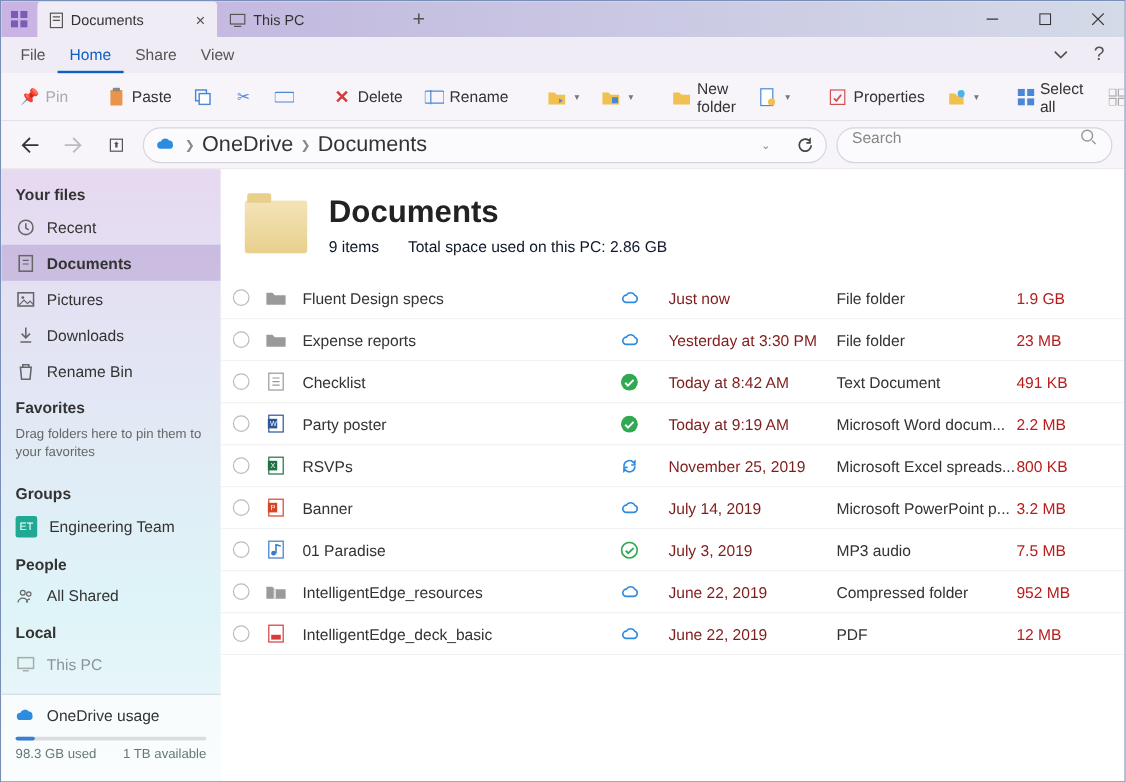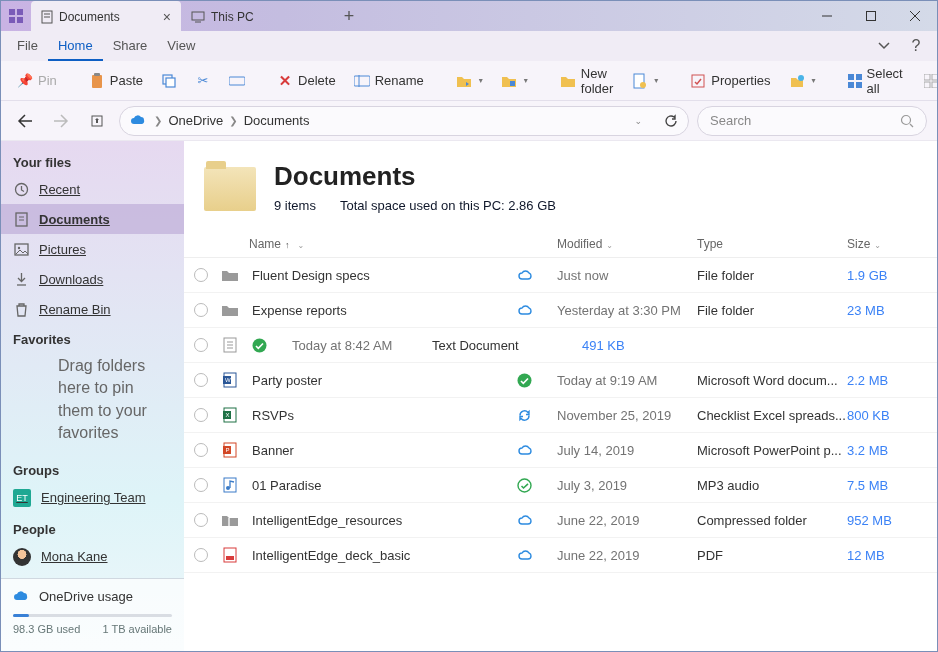--- a/index.html
+++ b/index.html
@@ -23,31 +23,31 @@
 .tb-item { display:flex; align-items:center; gap:5px; padding:4px 6px; font-size:13px; color:#333; border-radius:3px; cursor:pointer; position:relative;}
 .tb-item.disabled{color:#aaa;}
 .tb-item .ic { width:16px;height:16px;display:inline-flex;align-items:center;justify-content:center;}
 .tb-sep{ width:1px; height:22px; background:#ddd; margin:0 4px;}
 .tb-drop{ font-size:8px; color:#777; margin-left:2px;}
 
 .navbar { height:40px; background:#f7f4fa; display:flex; align-items:center; padding:0 10px; gap:8px; border-bottom:1px solid #ebe8f0;}
 .navbtn{ width:28px;height:28px;display:flex;align-items:center;justify-content:center;color:#444;border-radius:3px;}
 .navbtn.dis{color:#bbb;}
 .addrbar{ flex:1; height:30px; border:1px solid #d8d4e0; border-radius:16px; display:flex; align-items:center; padding:0 10px; gap:6px; background:#fbfafd;}
-.crumb{ font-size:13px; color:#333;}
+.crumb{ font-size:18px; color:#333;}
 .crumbsep{ color:#888; font-size:10px;}
 .addrbar .flex{flex:1;}
-.searchbox{ width:230px; height:30px; border:1px solid #d8d4e0; border-radius:16px; display:flex; align-items:center; padding:0 12px; gap:8px; background:#fbfafd; color:#888;}
+.searchbox{ width:230px; height:30px; border:1px solid #d8d4e0; border-radius:16px; display:flex; padding:0 12px; gap:8px; background:#fbfafd; color:#888;}
 
 .body { display:flex; height: calc(100% - 140px);}
 .sidebar { width:183px; background:linear-gradient(to bottom, #e6d9f0, #def4f8 70%, #eef7fa 100%); display:flex; flex-direction:column; overflow:hidden;}
 .sb-scroll{flex:1; overflow-y:auto; padding:6px 0;}
 .sb-head{ padding:8px 12px 4px; font-size:13px; font-weight:600; color:#333;}
-.sb-hint{ padding:4px 12px 10px; font-size:16px; color:#666; line-height:1.4;margin-left:45px;}
-.sb-item{ display:flex; align-items:center; gap:10px; padding:7px 12px; font-size:13px; color:#333; cursor:pointer;text-decoration:underline;}
+.sb-hint{ padding:4px 12px 10px; font-size:11px; color:#666; line-height:1.4;}
+.sb-item{ display:flex; align-items:center; gap:10px; padding:7px 12px; font-size:13px; color:#333; cursor:pointer;}
 .sb-item.active{ background:rgba(180,160,210,0.55); font-weight:600;}
 .sb-item .ic{ width:16px; height:16px; display:flex; align-items:center; justify-content:center; color:#555;}
 .sb-footer{ background:rgba(255,255,255,0.7); border-top:1px solid #d0d8e0; padding:10px 12px 16px;}
 .sb-footer .row1{ display:flex; align-items:center; gap:8px; font-size:13px; color:#333;}
 .sb-footer .bar{ height:3px; background:#d9dde3; margin:10px 0 6px; position:relative; border-radius:2px;}
 .sb-footer .bar .fill{ position:absolute; left:0; top:0; bottom:0; width:10%; background:#3880d6; border-radius:2px;}
 .sb-footer .row2{ display:flex; justify-content:space-between; font-size:11px; color:#677;}
 
 .main{ flex:1; display:flex; flex-direction:column; overflow:hidden; background:#fff;}
 .hdr{ display:flex; padding:20px 20px 18px; gap:18px; align-items:flex-start;}
@@ -60,23 +60,23 @@
 .col-name{flex:1;} .col-mod{width:140px;} .col-type{width:150px;} .col-size{width:70px;}
 .sorticon{font-size:9px;margin:0 4px;color:#555;}
 .chev{font-size:8px;color:#999;margin-left:4px;}
 
 .rows{ overflow-y:auto;}
 .row{ display:flex; align-items:center; padding:8px 20px 8px 10px; border-bottom:1px solid #f2f2f2; font-size:13px; color:#333;}
 .row .radio{ width:14px;height:14px;border:1.5px solid #bbb;border-radius:50%;margin-right:12px;}
 .row .fi{ width:20px;height:18px;margin-right:12px;display:flex;align-items:center;justify-content:center;}
 .row .name{ flex:1;}
 .row .status{ width:40px; display:flex; justify-content:flex-start;}
-.row .mod{width:140px;color:#737373;}
+.row .mod{width:140px;color:#7f1d1d;}
 .row .type{width:150px;color:#333;white-space:nowrap;overflow:hidden;text-overflow:ellipsis;}
-.row .size{width:70px;color:#3b82f6;}
+.row .size{width:70px;color:#b91c1c;}
 .st-cloud{color:#2d8be0;} .st-check{color:#32a852;} .st-sync{color:#2d8be0;}
 svg{display:block;}
 </style>
 </head>
 <body>
 
 <div class="titlebar">
   <div style="width:30px;display:flex;align-items:center;justify-content:center">
     <svg width="14" height="14" viewBox="0 0 14 14">
         <rect x="0" y="0" width="6" height="6" fill="#7a5bb8"></rect>
@@ -377,24 +377,20 @@
       <div class="sb-head">Groups</div>
       <div id="sb-groups">
           <div class="sb-item">
             <span class="ic" style="background:#1fa893;color:#fff;font-size:9px;border-radius:2px;width:18px;height:18px;">ET</span>
             <span>Engineering Team</span>
           </div>
         </div>
       <div class="sb-head">People</div>
       <div id="sb-people">
           <div class="sb-item">
-            <span class="ic" style="background:radial-gradient(circle at 50% 35%, #f4c49a 30%, #333 31%);border-radius:50%;width:18px;height:18px;"></span>
-            <span>Mona Kane</span>
-          </div>
-          <div class="sb-item">
             <span class="ic">
               <svg width="15" height="13">
                 <circle cx="5" cy="4" r="2" fill="none" stroke="#666"></circle>
                 <circle cx="10" cy="5" r="1.8" fill="none" stroke="#666"></circle>
                 <path d="M1 12c0-2 2-3.5 4-3.5s4 1.5 4 3.5M8 12c0-1.5 1.5-2.8 3-2.8" fill="none" stroke="#666"></path>
               </svg>
             </span>
             <span>All Shared</span>
           </div>
         </div>
@@ -434,26 +430,20 @@
     <div class="hdr">
       <div class="foldericon"></div>
       <div>
         <h1>Documents</h1>
         <div class="sub">
           <span>9 items</span>
           <span>Total space used on this PC: 2.86 GB</span>
         </div>
       </div>
     </div>
-    <div class="colhdr">
-      <div class="col-name"><span>Name</span><span class="sorticon">↑</span><span class="chev">⌄</span></div>
-      <div class="col-mod"><span>Modified</span><span class="chev">⌄</span></div>
-      <div class="col-type"><span>Type</span></div>
-      <div class="col-size"><span>Size</span><span class="chev">⌄</span></div>
-    </div>
     <div class="rows" id="rows">
         <div class="row">
           <span class="radio"></span>
           <span class="fi">
             <svg width="18" height="14">
               <path d="M1 3h5l2 2h9v8H1z" fill="#9a9a9a"></path>
             </svg>
           </span>
           <span class="name">Fluent Design specs</span>
           <span class="status">
@@ -489,20 +479,21 @@
         <div class="row">
           <span class="radio"></span>
           <span class="fi">
             <svg width="14" height="16">
               <rect x="1" y="1" width="12" height="14" fill="#fff" stroke="#999"></rect>
               <line x1="4" y1="5" x2="10" y2="5" stroke="#999"></line>
               <line x1="4" y1="8" x2="10" y2="8" stroke="#999"></line>
               <line x1="4" y1="11" x2="10" y2="11" stroke="#999"></line>
             </svg>
           </span>
+          <span class="name">Checklist</span>
           <span class="status">
             <span class="st-check">
               <svg width="15" height="15">
                 <circle cx="7.5" cy="7.5" r="7" fill="#32a852"></circle>
                 <path d="M4 8l2.3 2.3L11 5.5" fill="none" stroke="#fff" stroke-width="1.6"></path>
               </svg>
             </span>
           </span>
           <span class="mod">Today at 8:42 AM</span>
           <span class="type">Text Document</span>
@@ -541,21 +532,21 @@
           </span>
           <span class="name">RSVPs</span>
           <span class="status">
             <span class="st-sync">
               <svg width="15" height="15">
                 <path d="M3 7.5a4.5 4.5 0 018-3l1-1v3h-3M12 7.5a4.5 4.5 0 01-8 3l-1 1v-3h3" fill="none" stroke="#2d8be0" stroke-width="1.4"></path>
               </svg>
             </span>
           </span>
           <span class="mod">November 25, 2019</span>
-          <span class="type">Checklist Excel spreads...</span>
+          <span class="type">Microsoft Excel spreads...</span>
           <span class="size">800 KB</span>
         </div>
         <div class="row">
           <span class="radio"></span>
           <span class="fi">
             <svg width="14" height="16">
               <rect x="1" y="1" width="12" height="14" fill="#fff" stroke="#d24726"></rect>
               <rect x="0" y="4" width="8" height="8" fill="#d24726"></rect>
               <text x="2.5" y="10" font-size="6" fill="#fff">P</text>
             </svg>

